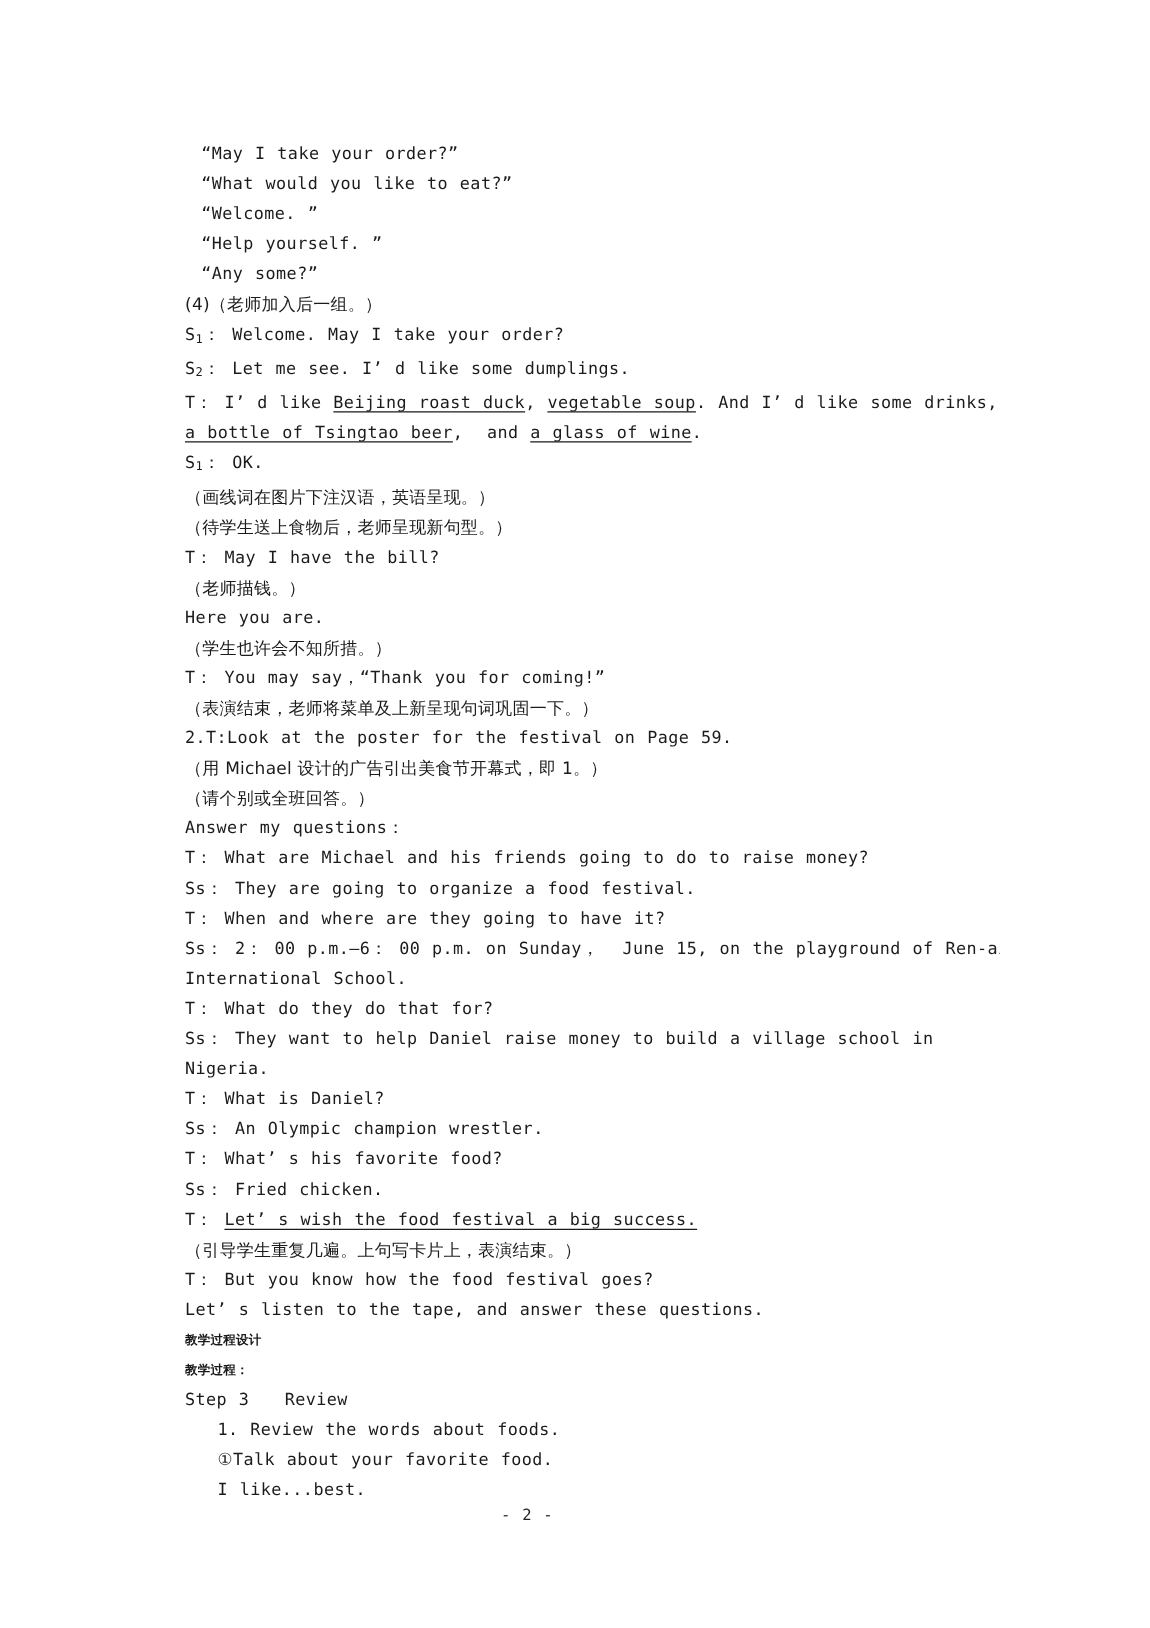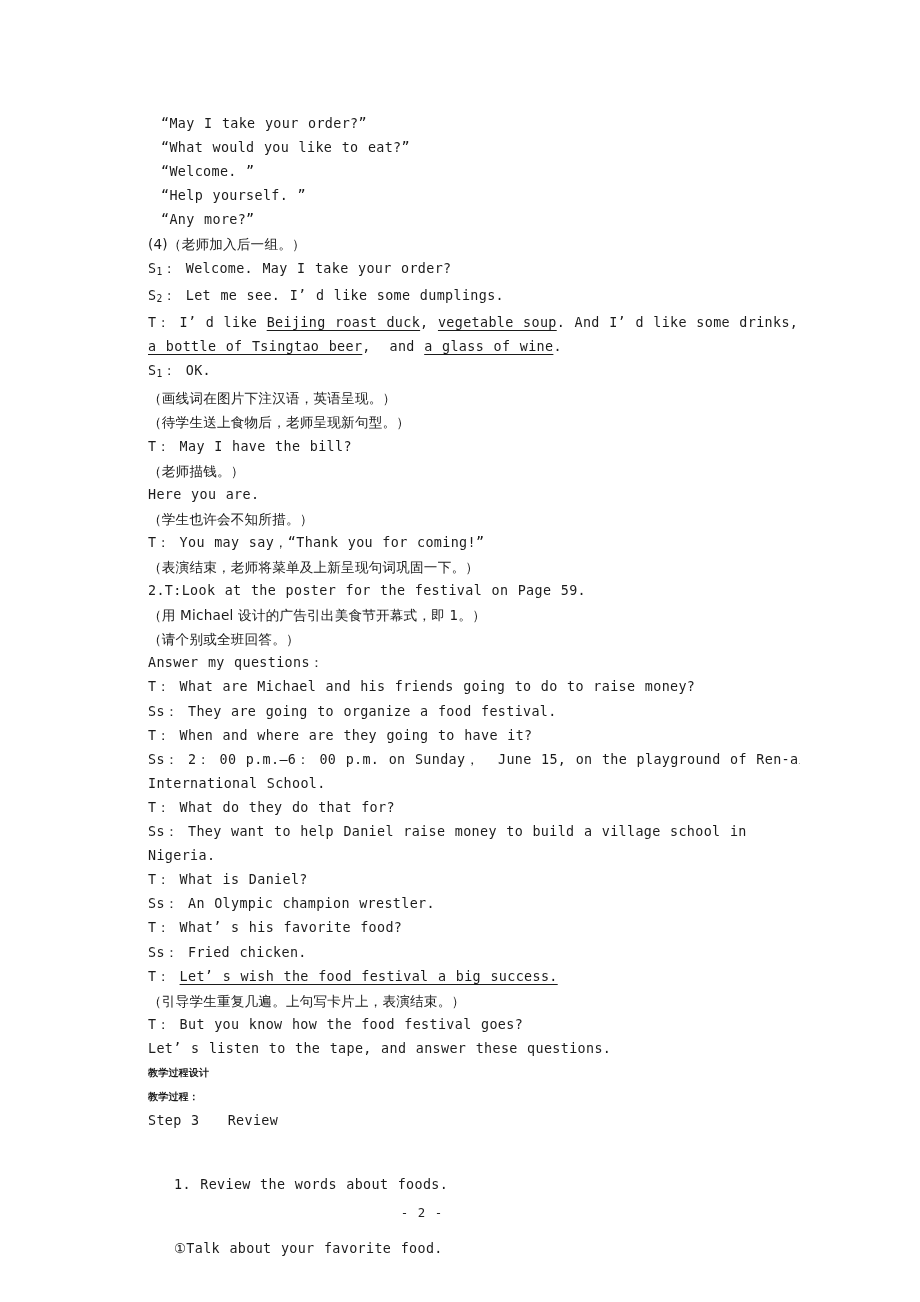--- a/index.html
+++ b/index.html
@@ -42,21 +42,20 @@
     font-weight: bold;
     letter-spacing: 0.2px;
     word-spacing: 0;
     font-size: 10px;
   }
   .quoted {
     padding-left: 13px;
   }
   .indent2 {
     padding-left: 26px;
-    margin-top: 40px;
   }
   u.ul {
     text-decoration: underline;
     text-underline-offset: 2.5px;
     text-decoration-thickness: 1px;
     text-align: right;
   }
   sub {
     font-size: 0.72em;
     vertical-align: -0.22em;
@@ -81,21 +80,21 @@
 <body>
 
 <div class="page">
 
   <div class="body-block">
 
     <div class="ln quoted">“May I take your order?”</div>
     <div class="ln quoted">“What would you like to eat?”</div>
     <div class="ln quoted">“Welcome. ”</div>
     <div class="ln quoted">“Help yourself. ”</div>
-    <div class="ln quoted">“Any more?”</div>
+    <div class="ln quoted">“Any some?”</div>
 
     <div class="ln cn">(4)（老师加入后一组。）</div>
 
     <div class="ln"><span>S</span><sub>1</sub><span>： Welcome. May I take your order?</span></div>
 
     <div class="ln"><span>S</span><sub>2</sub><span>： Let me see. I’ d like some dumplings.</span></div>
 
     <div class="ln"><span>T： I’ d like </span><u class="ul">Beijing roast duck</u><span>, </span><u class="ul">vegetable soup</u><span>. And I’ d like some drinks, </span><u class="ul">a bottle of Tsingtao beer</u><span>,  and </span><u class="ul">a glass of wine</u><span>.</span></div>
 
     <div class="ln"><span>S</span><sub>1</sub><span>： OK.</span></div>

